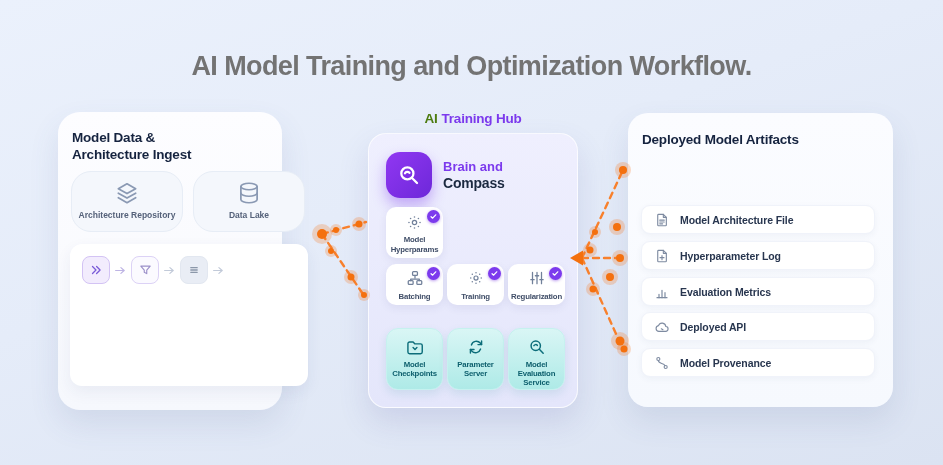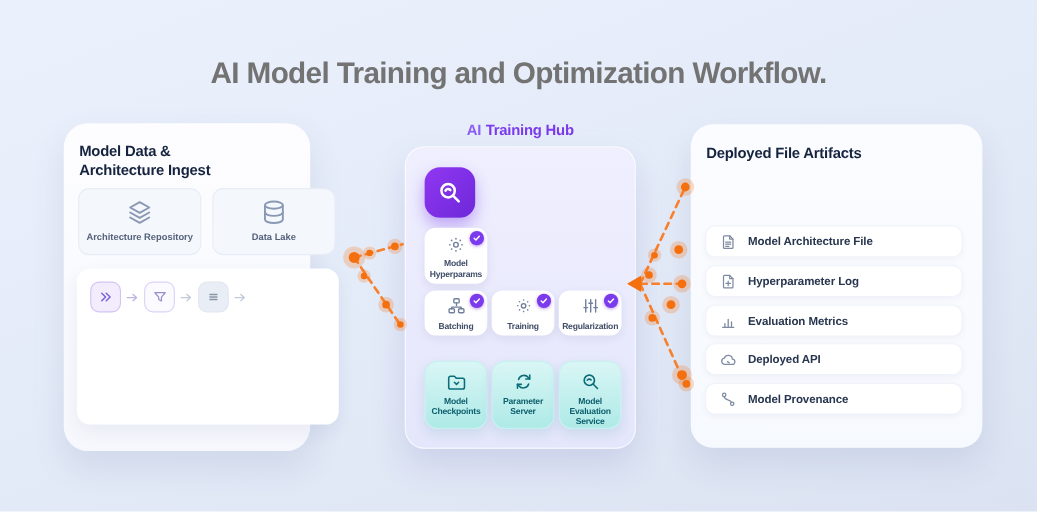--- a/index.html
+++ b/index.html
@@ -29,21 +29,21 @@
     box-shadow:0 14px 30px rgba(95,95,165,.16);}
   #artifacts-panel{left:628px;top:113px;width:265px;height:294px;border-radius:20px;
     background:linear-gradient(180deg,#fbfcff 0%,#f6f9fe 100%);
     box-shadow:0 14px 30px rgba(70,90,140,.12);}
 
   .panel-title{font-size:13.5px;font-weight:800;color:#15233f;line-height:17px;letter-spacing:-0.2px;white-space:pre-line;}
   #ingest-title{position:absolute;left:14px;top:17px;}
   #artifacts-title{position:absolute;left:14px;top:18px;}
 
   
-  .source-card{position:absolute;top:59px;width:112px;height:61px;border-radius:10px;
+  .source-card{position:absolute;top:59px;width:112px;height:61px;border-radius:20px;
     background:#f4f7fc;border:1px solid #e7edf6;box-sizing:border-box;
     display:flex;flex-direction:column;align-items:center;}
   #source-card-0{left:13px}
   #source-card-1{left:135px}
   .source-card .src-icon{margin-top:8px;color:#8a99b3;}
   .source-label{margin-top:4px;font-size:8.5px;font-weight:600;color:#55627a;}
 
   
   #preprocessor-box{position:absolute;left:12px;top:132px;width:238px;height:142px;border-radius:12px;
     background:#ffffff;box-shadow:0 6px 16px rgba(40,60,110,.07);}
@@ -53,21 +53,21 @@
   .step-sq.outline{background:#fbfaff;border:1px solid #dcd2f6;color:#9b8fc9;}
   .step-sq.gray{background:#e9edf5;border:1px solid #e2e7f0;color:#8b97a9;}
   .step-arrow{width:13px;height:13px;}
   .step-arrow.lav{color:#beb4e4}.step-arrow.gry{color:#c2cad9}
   #preprocessor-label{position:absolute;left:0;top:47px;width:238px;text-align:center;
     font-size:9.5px;font-weight:700;color:#3d4a63;}
 
   
   #hub-heading{position:absolute;left:368px;top:111px;width:210px;text-align:center;
     font-size:13.5px;font-weight:800;letter-spacing:-0.2px;}
-  #hub-heading .prefix{color:#8b5cf6}
+  #hub-heading .prefix{color:#4d7c0f}
   #hub-heading .accent{color:#7c3aed;margin-left:4px}
 
   
   #brand-icon{position:absolute;left:17px;top:18px;width:46px;height:46px;border-radius:14px;
     background:linear-gradient(135deg,#9137f2 0%,#6d28d9 100%);
     box-shadow:0 7px 14px rgba(124,58,237,.40);
     display:flex;align-items:center;justify-content:center;color:#fff;}
   #brand-text{position:absolute;left:74px;top:24px;line-height:17px;}
   #brand-line1{font-size:13px;font-weight:800;color:#7c3aed;}
   #brand-line2{font-size:14px;font-weight:800;color:#1b2940;letter-spacing:-0.2px;}
@@ -184,20 +184,24 @@
   <span class="prefix">AI</span><span class="accent">Training Hub</span>
 </div>
 
 <div class="panel" id="hub-panel">
   <div id="brand-icon">
     <svg class="icon" width="26" height="26" viewBox="0 0 24 24" style="stroke-width:2.1">
       <circle cx="10.5" cy="10.5" r="5.6"></circle>
         <path d="M14.8 14.8l4.6 4.6"></path>
         <path d="M8.3 10.4c.8-1.5 2.9-1.7 4.1-.4"></path>
     </svg>
+  </div>
+  <div id="brand-text">
+    <div id="brand-line1">Brain and</div>
+    <div id="brand-line2">Compass</div>
   </div>
 
   <div class="feature r1 col0" style="top:73px">
     <span class="f-icon">
       <svg class="icon" width="19" height="19" viewBox="0 0 24 24">
           <circle cx="12" cy="12" r="2.7"></circle>
           <g fill="currentColor" stroke="none">
             <circle cx="12" cy="5" r="1"></circle>
             <circle cx="16.95" cy="7.05" r="1"></circle>
             <circle cx="19" cy="12" r="1"></circle>
@@ -302,21 +306,21 @@
           <path d="M8.3 10.4c.8-1.5 2.9-1.7 4.1-.4"></path>
         </svg>
     </span>
     <span class="s-label">Model
 Evaluation
 Service</span>
   </div>
 </div>
 
 <div class="panel" id="artifacts-panel">
-  <div class="panel-title" id="artifacts-title">Deployed File Artifacts</div>
+  <div class="panel-title" id="artifacts-title">Deployed Model Artifacts</div>
 
 
   <div class="artifact-item" style="top:92px">
     <span class="a-icon">
       <svg class="icon" width="16" height="16" viewBox="0 0 24 24" style="stroke-width:1.7">
           <path d="M6.8 3.5H14l4.5 4.5v11.5a1.2 1.2 0 0 1-1.2 1.2H6.8a1.2 1.2 0 0 1-1.2-1.2V4.7a1.2 1.2 0 0 1 1.2-1.2Z"></path>
           <path d="M14 3.5V8h4.5"></path>
           <path d="M8.6 12.2h6.8M8.6 15h6.8M8.6 17.8h4.4"></path>
         </svg>
     </span>

